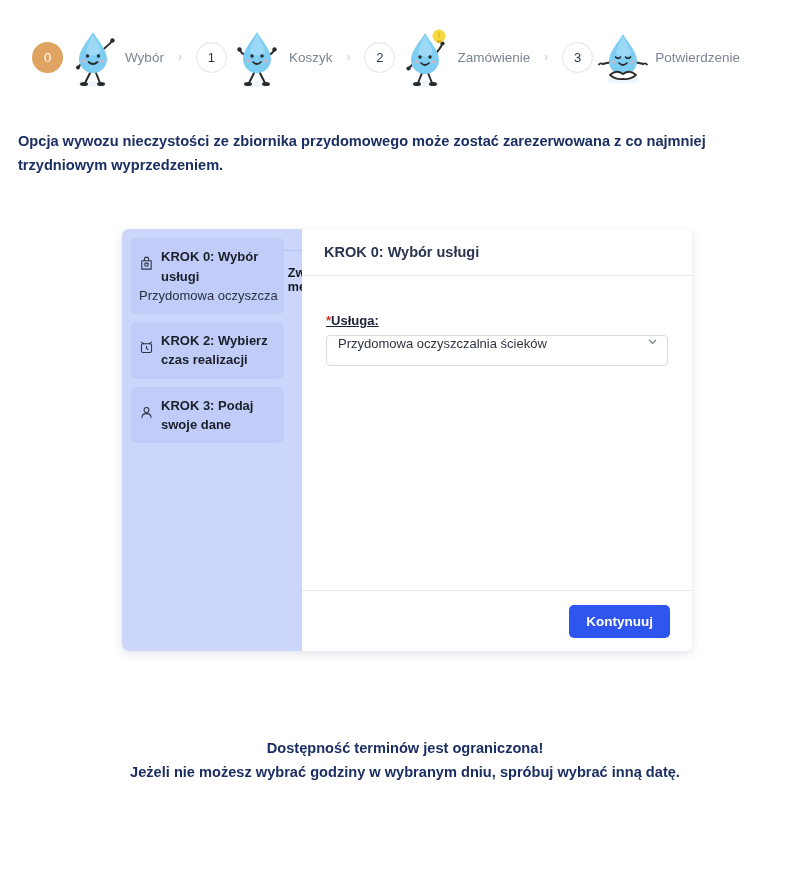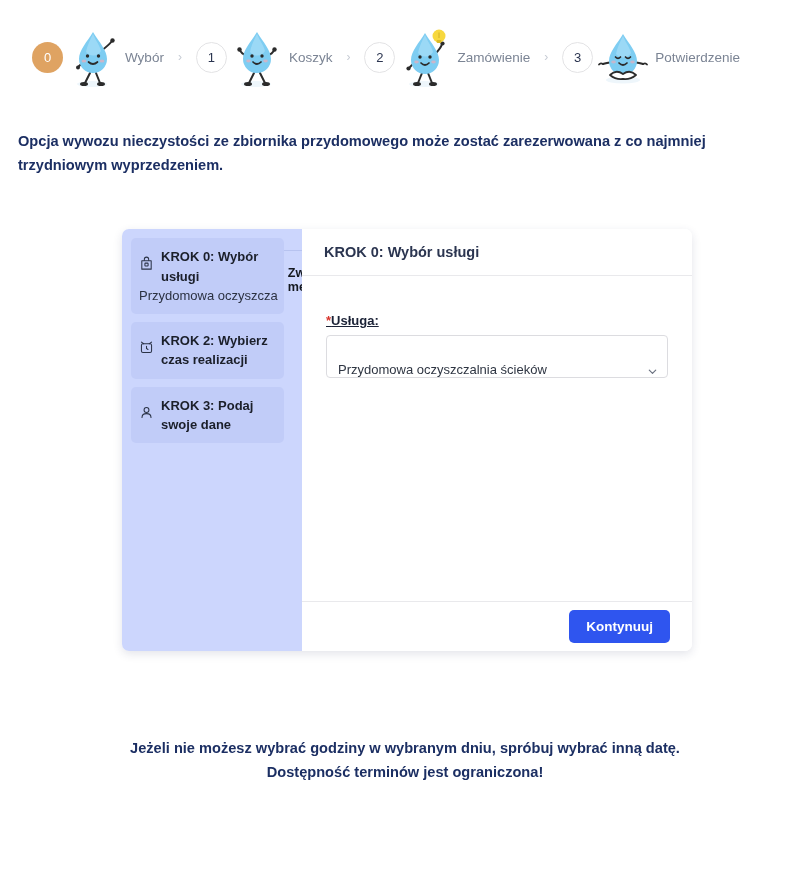--- a/index.html
+++ b/index.html
@@ -182,42 +182,42 @@
   .field-label {
     font-size: 13px;
     font-weight: bold;
     color: #1b2236;
     margin-bottom: 7px;
     text-decoration: underline;
   }
   .req-star { color: #d9352c; font-weight: bold; }
   .select-box {
     width: 342px;
-    height: 43px;
+    height: 31px;
     border: 1px solid #dcdce0;
     border-radius: 4px;
     background: #ffffff;
     display: flex;
-    align-items: flex-end;
+    align-items: flex-start;
     padding: 0 9px 0 11px;
     cursor: pointer;
   }
   .select-value {
     flex: 1 1 auto;
     font-size: 13px;
     color: #2e3542;
     white-space: nowrap;
     overflow: hidden;
     text-overflow: ellipsis;
   }
   .chev { width: 11px; height: 11px; color: #6a7180; flex: 0 0 auto; }
   .chev svg { display: block; width: 11px; height: 11px; }
 
   .wz-foot {
-    height: 50px;
+    height: 61px;
     border-top: 1px solid #e9e9ec;
     display: flex;
     align-items: center;
     justify-content: flex-end;
     padding: 0 22px;
   }
   .btn-primary {
     background: #2f55ef;
     color: #ffffff;
     border: none;
@@ -436,15 +436,15 @@
 
     <div class="wz-foot">
       <button class="btn-primary">Kontynuuj</button>
     </div>
   </div>
 
 </div>
 </div>
 
 <div class="foot-note">
+  <div>Dostępność terminów jest ograniczona!</div>
   <div>Jeżeli nie możesz wybrać godziny w wybranym dniu, spróbuj wybrać inną datę.</div>
-  <div>Dostępność terminów jest ograniczona!</div>
 </div>
 
 </body></html>

